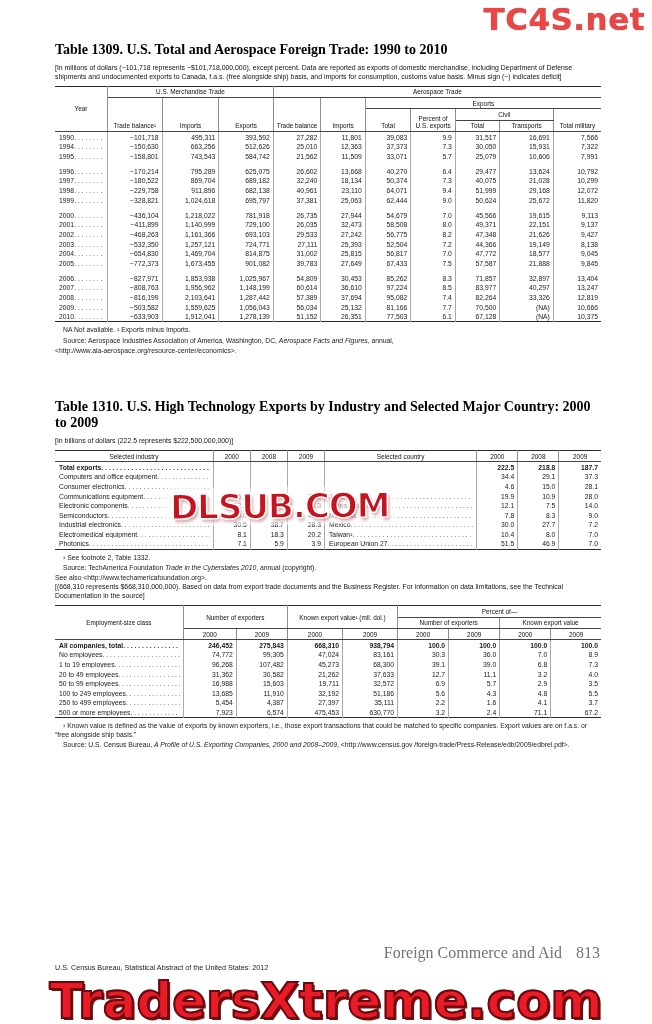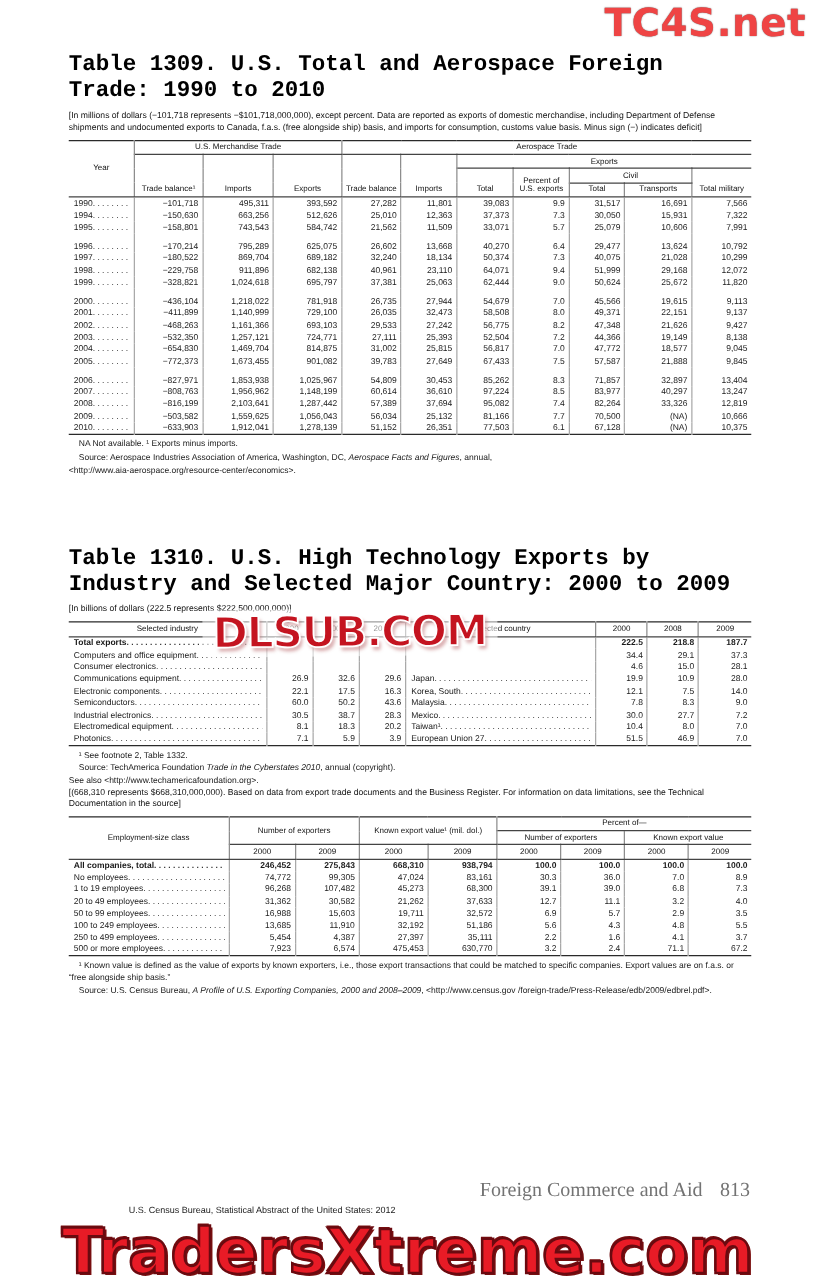--- a/index.html
+++ b/index.html
@@ -1,23 +1,23 @@
 <!DOCTYPE html>
 <html><head>
 <meta charset="utf-8">
 <style>
   html,body { margin:0; padding:0; background:#ffffff; }
   .page { position:relative; width:652px; height:1024px; background:#fff;
           font-family:"Liberation Sans", sans-serif; color:#1a1a1a; overflow:hidden; }
   .content { position:absolute; left:55px; top:0; width:546px; }
 
-  .tbl-title { font-family:Liberation Mono, monospace; font-weight:bold; font-size:18px;
+  .tbl-title { font-family:Liberation Serif, serif; font-weight:bold; font-size:14px;
                line-height:1.18; margin:0 0 4px 0; color:#000; }
   .title-1 { margin-top:42px; }
-  .title-2 { margin-top:56px; }
+  .title-2 { margin-top:44px; }
   .title-3 { margin-top:36px; }
   .note { font-size:6.9px; line-height:1.32; margin:0 0 5px 0; color:#111; }
 
   table.t { border-collapse:collapse; table-layout:fixed; width:100%;
             border-top:1.4px solid #2a2a2a; border-bottom:1.4px solid #2a2a2a;
             font-size:6.8px; margin-bottom:3px; }
   table.t th { font-weight:normal; font-size:6.4px; line-height:1.15; text-align:center;
                vertical-align:bottom; padding:1.5px 2px; border-right:1px solid #8d8d8d;
                border-bottom:1px solid #444; color:#111; }
   table.t th.grp { vertical-align:middle; }
@@ -51,21 +51,21 @@
             transform:rotate(-0.6deg); letter-spacing:-1px; }
   .wm-bottom { position:absolute; bottom:-2px; left:50%; transform:translateX(-50%);
                font-family:"DejaVu Sans", sans-serif; font-weight:800; font-size:50px;
                line-height:1; white-space:nowrap; color:#e81b26;
                -webkit-text-stroke:2px #6a0a10;
                text-shadow:2px 2px 0 #7a1010, -1px -1px 0 #7a1010; }
 
   .foot-line { position:absolute; right:52px; top:944px; font-family:"Liberation Serif", serif;
                font-size:16px; color:#737373; }
   .foot-line .pn { margin-left:14px; }
-  .imprint { position:absolute; left:55px; top:963px; font-size:7.2px; color:#222;margin-left:48px; }
+  .imprint { position:absolute; left:55px; top:963px; font-size:7.2px; color:#222; }
 </style>
 </head>
 <body>
 
 <div class="page">
 
   <div class="wm-top">TC4S.net</div>
 
   <div class="content">
 

